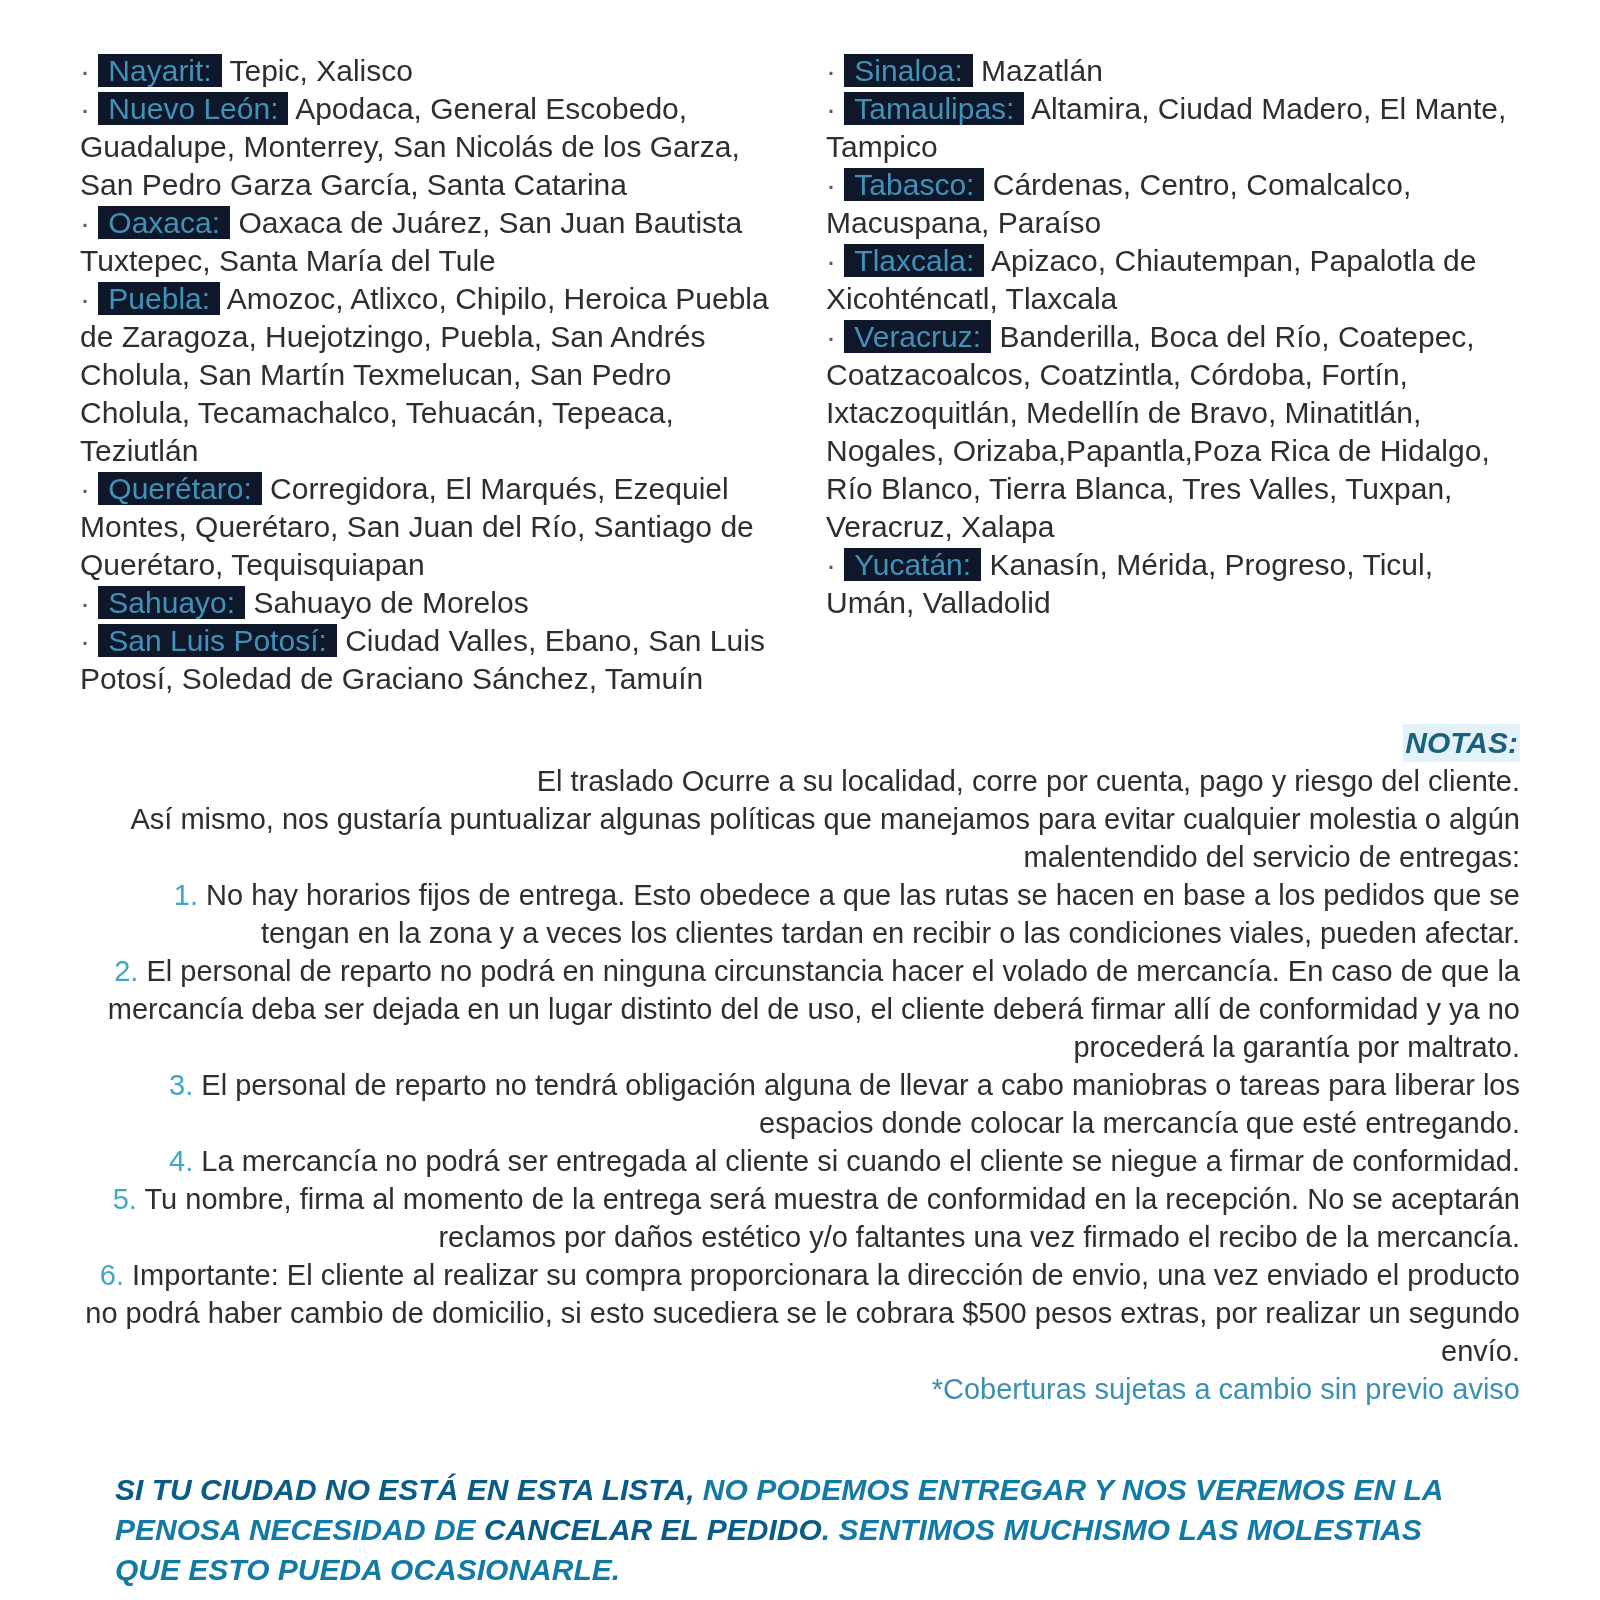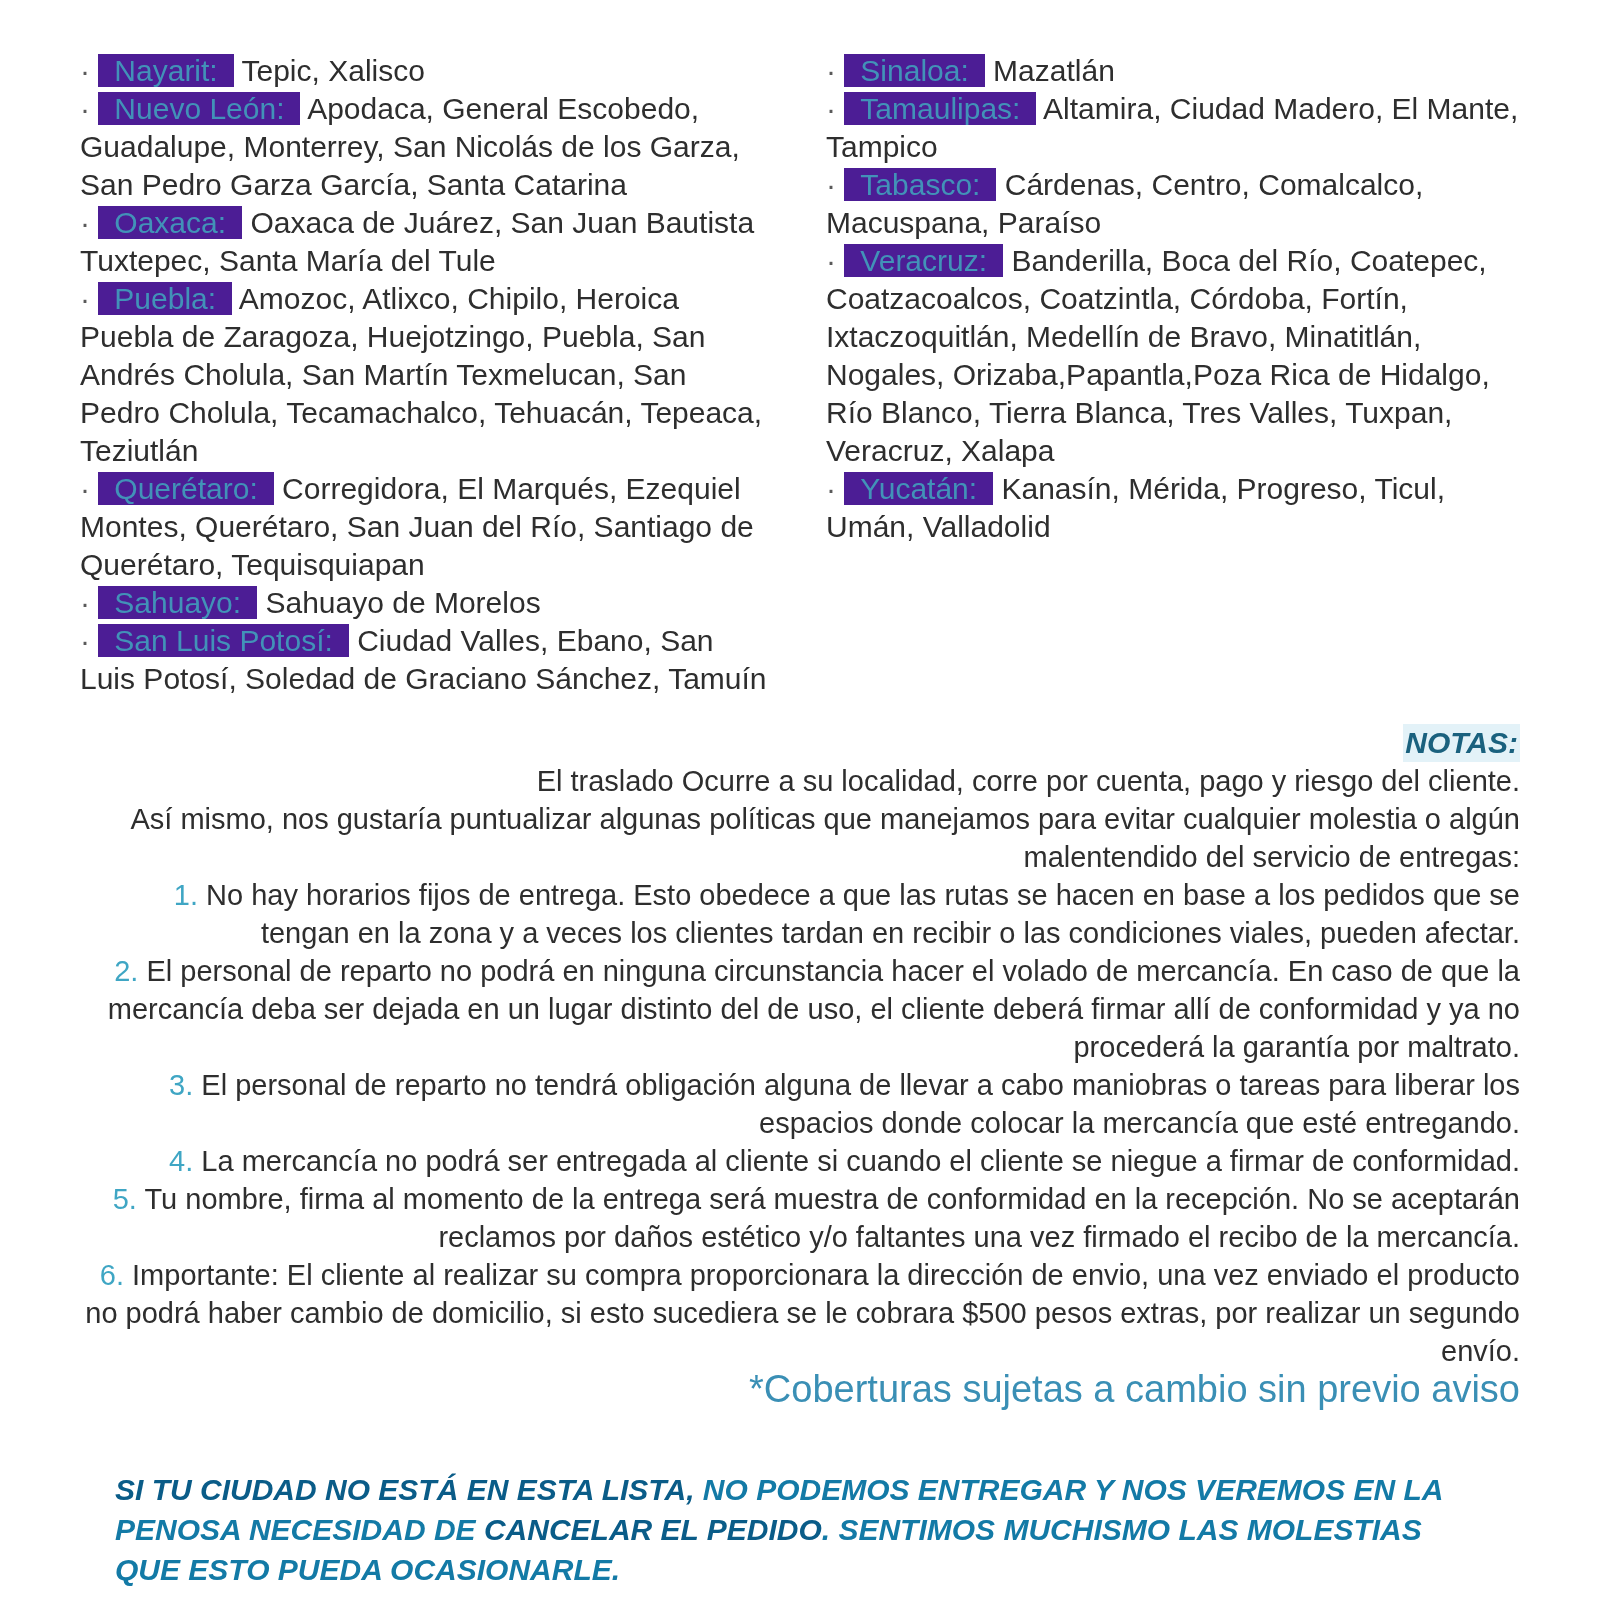--- a/index.html
+++ b/index.html
@@ -14,33 +14,33 @@
   }
   .columns { display:flex; gap:52px; }
   .col { flex:1 1 0; }
   .entry {
     font-size:30px; line-height:38px;
     color:#2e2e2e;
   }
   .bullet { color:#5a5a5a; }
   .state {
     color:#4292b8;
-    background:#4c1d95;
-    padding:0 16px;
+    background:#0f172a;
+    padding:0 10px;
   }
   .notes { margin-top:26px; font-size:29px; line-height:38px;text-align:right; }
   .notes-heading {
     color:#1a617e;
     font-weight:bold; font-style:italic;
     font-size:30px;
     background:#e3f2f8; display:inline-block; padding:0 2px;
   }
   .note-line { font-size:29px; line-height:38px; color:#2e2e2e; }
   .note-num { color:#3fa6c4; }
-  .disclaimer { color:#3a8fb5; font-size:38px; line-height:38px; }
+  .disclaimer { color:#3a8fb5; font-size:29px; line-height:38px; }
   .footer {
     margin-top:62px;
     text-align:left;
     font-weight:bold; font-style:italic;
     font-size:30px; line-height:40px;
     max-width:1370px;
     margin-left:auto; margin-right:auto;
   }
   .foot-dark  { color:#0a5c88; }
   .foot-light { color:#137aa6; }
@@ -59,20 +59,21 @@
       <p class="entry"><span class="bullet">·</span> <span class="state">Puebla:</span> <span>Amozoc, Atlixco, Chipilo, Heroica Puebla de Zaragoza, Huejotzingo, Puebla, San Andrés Cholula, San Martín Texmelucan, San Pedro Cholula, Tecamachalco, Tehuacán, Tepeaca, Teziutlán</span></p>
       <p class="entry"><span class="bullet">·</span> <span class="state">Querétaro:</span> <span>Corregidora, El Marqués, Ezequiel Montes, Querétaro, San Juan del Río, Santiago de Querétaro, Tequisquiapan</span></p>
       <p class="entry"><span class="bullet">·</span> <span class="state">Sahuayo:</span> <span>Sahuayo de Morelos</span></p>
       <p class="entry"><span class="bullet">·</span> <span class="state">San Luis Potosí:</span> <span>Ciudad Valles, Ebano, San Luis Potosí, Soledad de Graciano Sánchez, Tamuín</span></p>
     </div>
 
     <div class="col">
       <p class="entry"><span class="bullet">·</span> <span class="state">Sinaloa:</span> <span>Mazatlán</span></p>
       <p class="entry"><span class="bullet">·</span> <span class="state">Tamaulipas:</span> <span>Altamira, Ciudad Madero, El Mante, Tampico</span></p>
       <p class="entry"><span class="bullet">·</span> <span class="state">Tabasco:</span> <span>Cárdenas, Centro, Comalcalco, Macuspana, Paraíso</span></p>
+      <p class="entry"><span class="bullet">·</span> <span class="state">Tlaxcala:</span> <span>Apizaco, Chiautempan, Papalotla de Xicohténcatl, Tlaxcala</span></p>
       <p class="entry"><span class="bullet">·</span> <span class="state">Veracruz:</span> <span>Banderilla, Boca del Río, Coatepec, Coatzacoalcos, Coatzintla, Córdoba, Fortín, Ixtaczoquitlán, Medellín de Bravo, Minatitlán, Nogales, Orizaba,Papantla,Poza Rica de Hidalgo, Río Blanco, Tierra Blanca, Tres Valles, Tuxpan, Veracruz, Xalapa</span></p>
       <p class="entry"><span class="bullet">·</span> <span class="state">Yucatán:</span> <span>Kanasín, Mérida, Progreso, Ticul, Umán, Valladolid</span></p>
     </div>
 
   </div>
 
   <div class="notes">
     <p><span class="notes-heading">NOTAS:</span></p>
     <p class="note-line">El traslado Ocurre a su localidad, corre por cuenta, pago y riesgo del cliente.</p>
     <p class="note-line">Así mismo, nos gustaría puntualizar algunas políticas que manejamos para evitar cualquier molestia o algún malentendido del servicio de entregas:</p>

